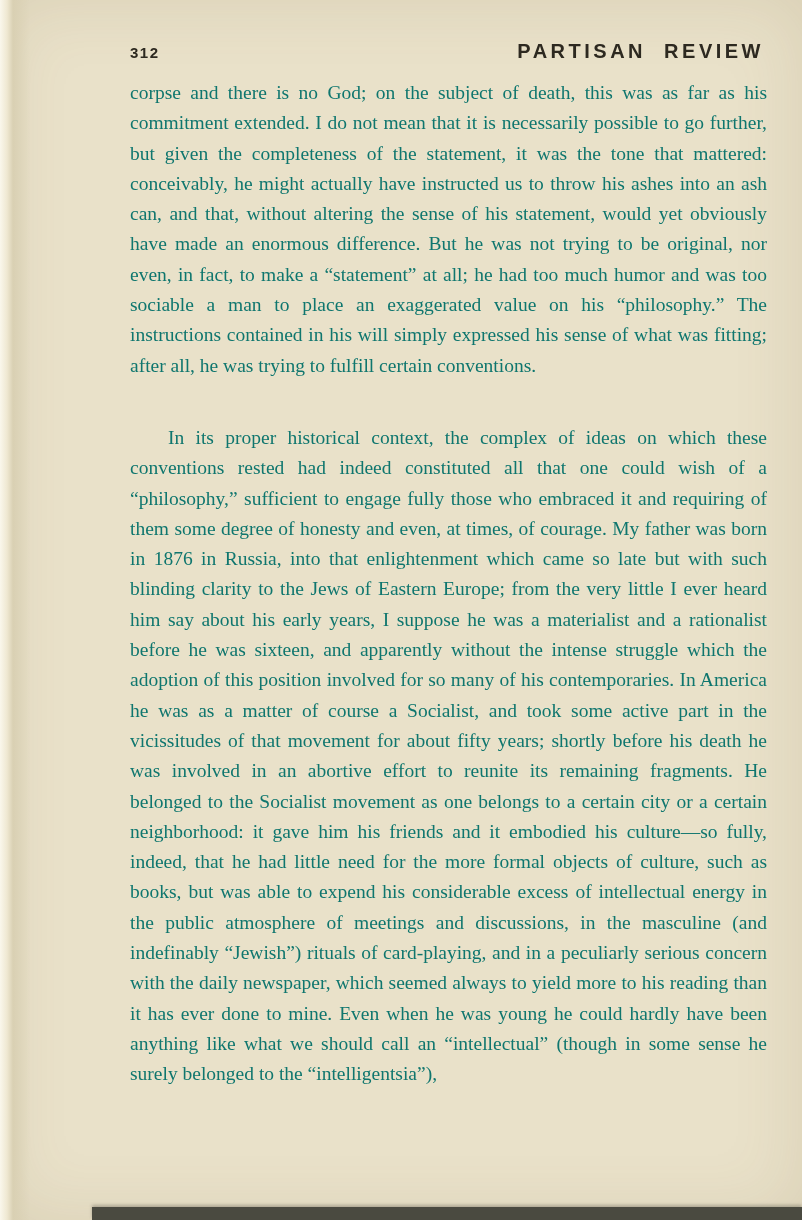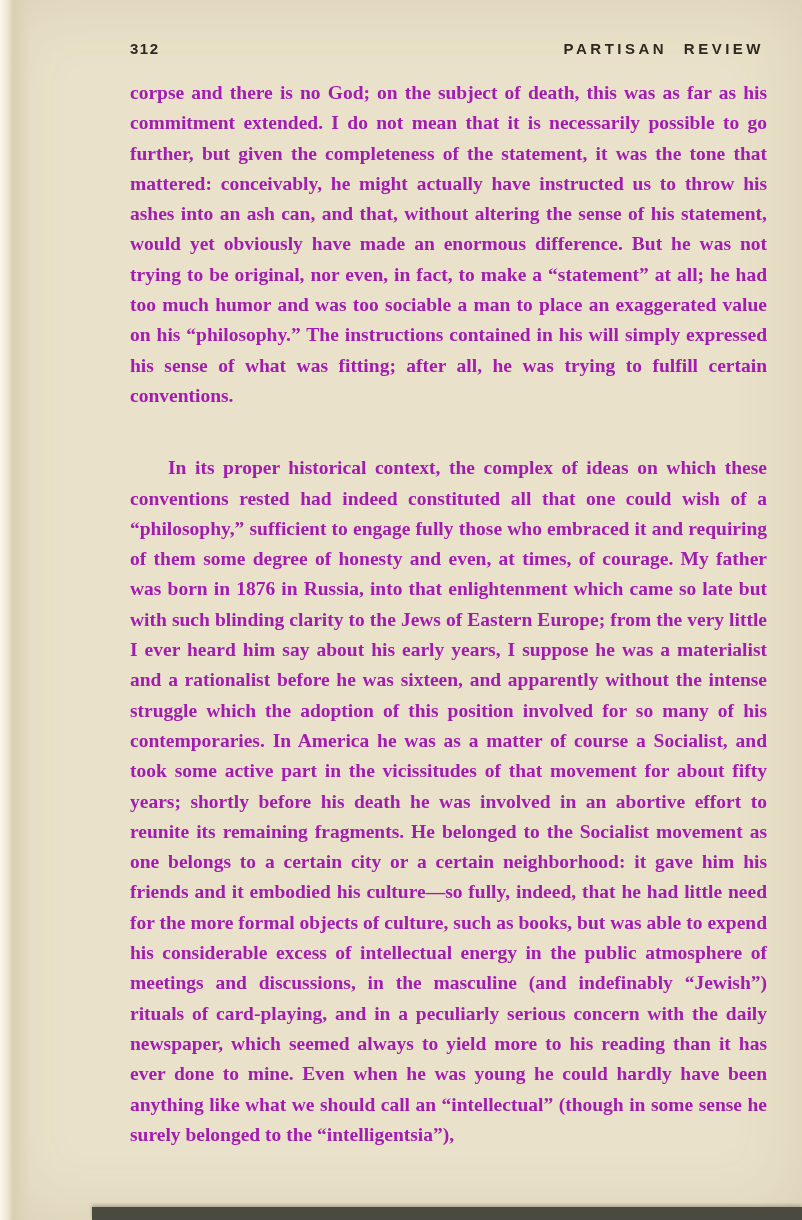--- a/index.html
+++ b/index.html
@@ -53,35 +53,34 @@
     align-items: baseline;
     color: #2d2920;
     font-family: "Liberation Sans", sans-serif;
     font-weight: bold;
   }
   .page-num {
     font-size: 15px;
     letter-spacing: 1.5px;
   }
   .journal-title {
-    font-size: 15px;
+    font-size: 20px;
     letter-spacing: 3.5px;
     word-spacing: 9px;
     margin-left: 45px;
   }
   .text-block {
     position: absolute;
     top: 78px;
     left: 130px;
     width: 637px;
-    color: #a21caf;
+    color: #0f766e;
     font-size: 19.5px;
     line-height: 30.3px;
     text-align: justify;
-    font-weight: bold;
   }
   .para {
     margin: 0;
   }
   .para.continued {
     text-indent: 0;
   }
   .para.indented {
     margin-top: 42px;
     text-indent: 38px;

